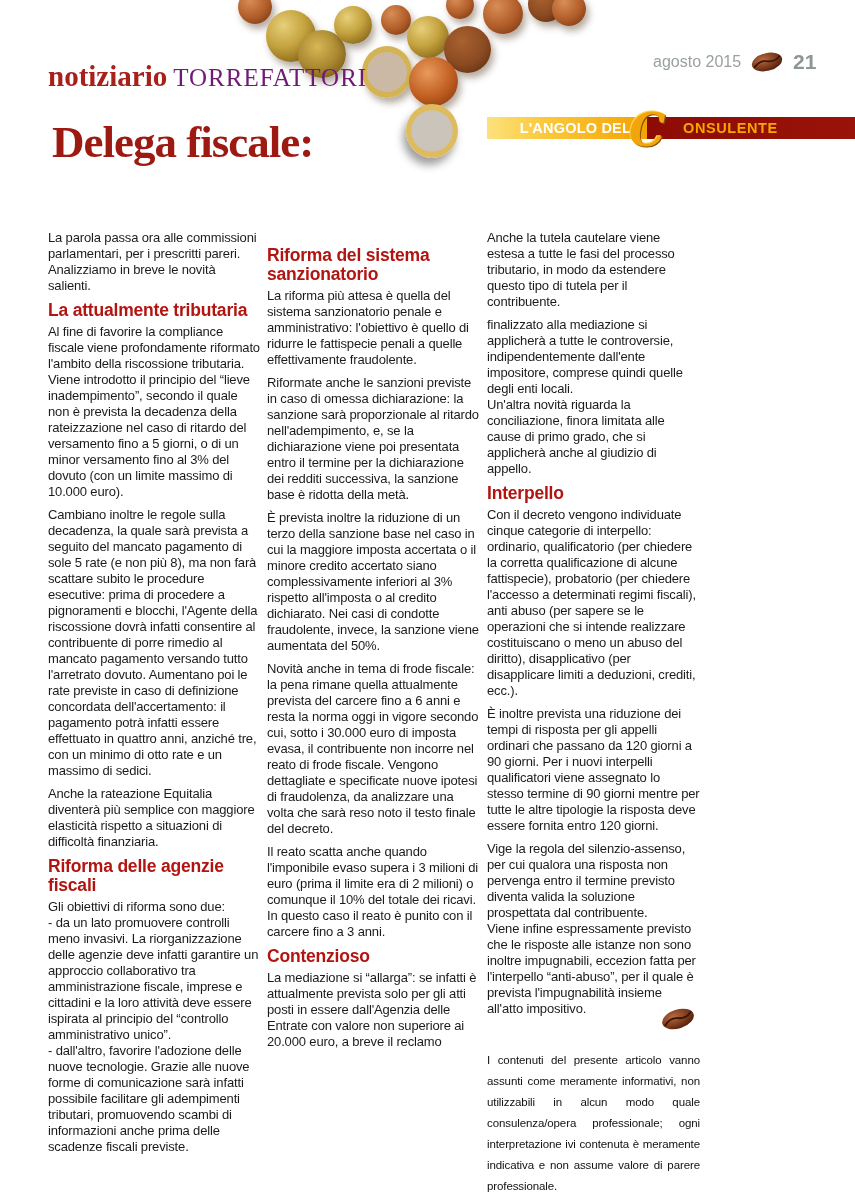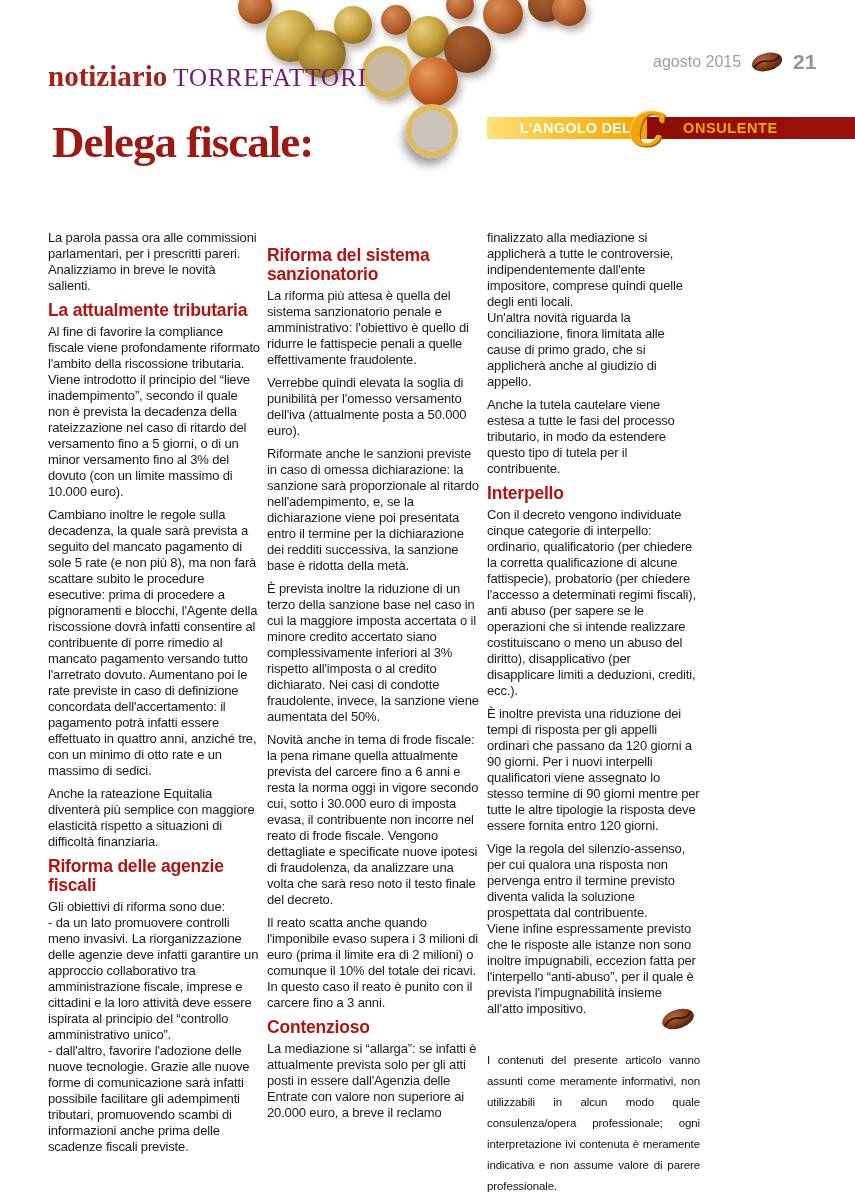--- a/index.html
+++ b/index.html
@@ -129,33 +129,32 @@
       <p class="col-para">Cambiano inoltre le regole sulla decadenza, la quale sarà prevista a seguito del mancato pagamento di sole 5 rate (e non più 8), ma non farà scattare subito le procedure esecutive: prima di procedere a pignoramenti e blocchi, l'Agente della riscossione dovrà infatti consentire al contribuente di porre rimedio al mancato pagamento versando tutto l'arretrato dovuto. Aumentano poi le rate previste in caso di definizione concordata dell'accertamento: il pagamento potrà infatti essere effettuato in quattro anni, anziché tre, con un minimo di otto rate e un massimo di sedici.</p>
       <p class="col-para">Anche la rateazione Equitalia diventerà più semplice con maggiore elasticità rispetto a situazioni di difficoltà finanziaria.</p>
       <h3 class="col-heading">Riforma delle agenzie fiscali</h3>
       <p class="col-para">Gli obiettivi di riforma sono due:
 - da un lato promuovere controlli meno invasivi. La riorganizzazione delle agenzie deve infatti garantire un approccio collaborativo tra amministrazione fiscale, imprese e cittadini e la loro attività deve essere ispirata al principio del “controllo amministrativo unico”.
 - dall'altro, favorire l'adozione delle nuove tecnologie. Grazie alle nuove forme di comunicazione sarà infatti possibile facilitare gli adempimenti tributari, promuovendo scambi di informazioni anche prima delle scadenze fiscali previste.</p>
     </div>
   <div class="col col-2">
       <h3 class="col-heading">Riforma del sistema sanzionatorio</h3>
       <p class="col-para">La riforma più attesa è quella del sistema sanzionatorio penale e amministrativo: l'obiettivo è quello di ridurre le fattispecie penali a quelle effettivamente fraudolente.</p>
-      <p class="col-para">Verrebbe quindi elevata la soglia di punibilità per l'omesso versamento dell'iva (attualmente posta a 50.000 euro).</p>
       <p class="col-para">Riformate anche le sanzioni previste in caso di omessa dichiarazione: la sanzione sarà proporzionale al ritardo nell'adempimento, e, se la dichiarazione viene poi presentata entro il termine per la dichiarazione dei redditi successiva, la sanzione base è ridotta della metà.</p>
       <p class="col-para">È prevista inoltre la riduzione di un terzo della sanzione base nel caso in cui la maggiore imposta accertata o il minore credito accertato siano complessivamente inferiori al 3% rispetto all'imposta o al credito dichiarato. Nei casi di condotte fraudolente, invece, la sanzione viene aumentata del 50%.</p>
       <p class="col-para">Novità anche in tema di frode fiscale: la pena rimane quella attualmente prevista del carcere fino a 6 anni e resta la norma oggi in vigore secondo cui, sotto i 30.000 euro di imposta evasa, il contribuente non incorre nel reato di frode fiscale. Vengono dettagliate e specificate nuove ipotesi di fraudolenza, da analizzare una volta che sarà reso noto il testo finale del decreto.</p>
       <p class="col-para">Il reato scatta anche quando l'imponibile evaso supera i 3 milioni di euro (prima il limite era di 2 milioni) o comunque il 10% del totale dei ricavi. In questo caso il reato è punito con il carcere fino a 3 anni.</p>
       <h3 class="col-heading">Contenzioso</h3>
       <p class="col-para">La mediazione si “allarga”: se infatti è attualmente prevista solo per gli atti posti in essere dall'Agenzia delle Entrate con valore non superiore ai 20.000 euro, a breve il reclamo</p>
     </div>
   <div class="col col-3">
 
-  <p class="col-para">finalizzato alla mediazione si applicherà a tutte le controversie, indipendentemente dall'ente impositore, comprese quindi quelle degli enti locali.
+  <p class="col-para">Anche la tutela cautelare viene estesa a tutte le fasi del processo tributario, in modo da estendere questo tipo di tutela per il contribuente.</p>
+      <p class="col-para">finalizzato alla mediazione si applicherà a tutte le controversie, indipendentemente dall'ente impositore, comprese quindi quelle degli enti locali.
 Un'altra novità riguarda la conciliazione, finora limitata alle cause di primo grado, che si applicherà anche al giudizio di appello.</p>
-      <p class="col-para">Anche la tutela cautelare viene estesa a tutte le fasi del processo tributario, in modo da estendere questo tipo di tutela per il contribuente.</p>
       <h3 class="col-heading">Interpello</h3>
       <p class="col-para">Con il decreto vengono individuate cinque categorie di interpello: ordinario, qualificatorio (per chiedere la corretta qualificazione di alcune fattispecie), probatorio (per chiedere l'accesso a determinati regimi fiscali), anti abuso (per sapere se le operazioni che si intende realizzare costituiscano o meno un abuso del diritto), disapplicativo (per disapplicare limiti a deduzioni, crediti, ecc.).</p>
       <p class="col-para">È inoltre prevista una riduzione dei tempi di risposta per gli appelli ordinari che passano da 120 giorni a 90 giorni. Per i nuovi interpelli qualificatori viene assegnato lo stesso termine di 90 giorni mentre per tutte le altre tipologie la risposta deve essere fornita entro 120 giorni.</p>
       <p class="col-para">Vige la regola del silenzio-assenso, per cui qualora una risposta non pervenga entro il termine previsto diventa valida la soluzione prospettata dal contribuente.
 Viene infine espressamente previsto che le risposte alle istanze non sono inoltre impugnabili, eccezion fatta per l'interpello “anti-abuso”, per il quale è prevista l'impugnabilità insieme all'atto impositivo.</p>
   <div class="bean-end">
     <svg width="36" height="26" viewBox="0 0 44 30">
       <ellipse cx="22" cy="15" rx="20" ry="11.5" fill="url(#beanG)" transform="rotate(-18 22 15)"></ellipse>
       <path d="M4 18 Q14 10 22 14 Q32 18 40 11" stroke="#3a1206" stroke-width="2.2" fill="none" transform="rotate(-18 22 15)"></path>
     </svg>

